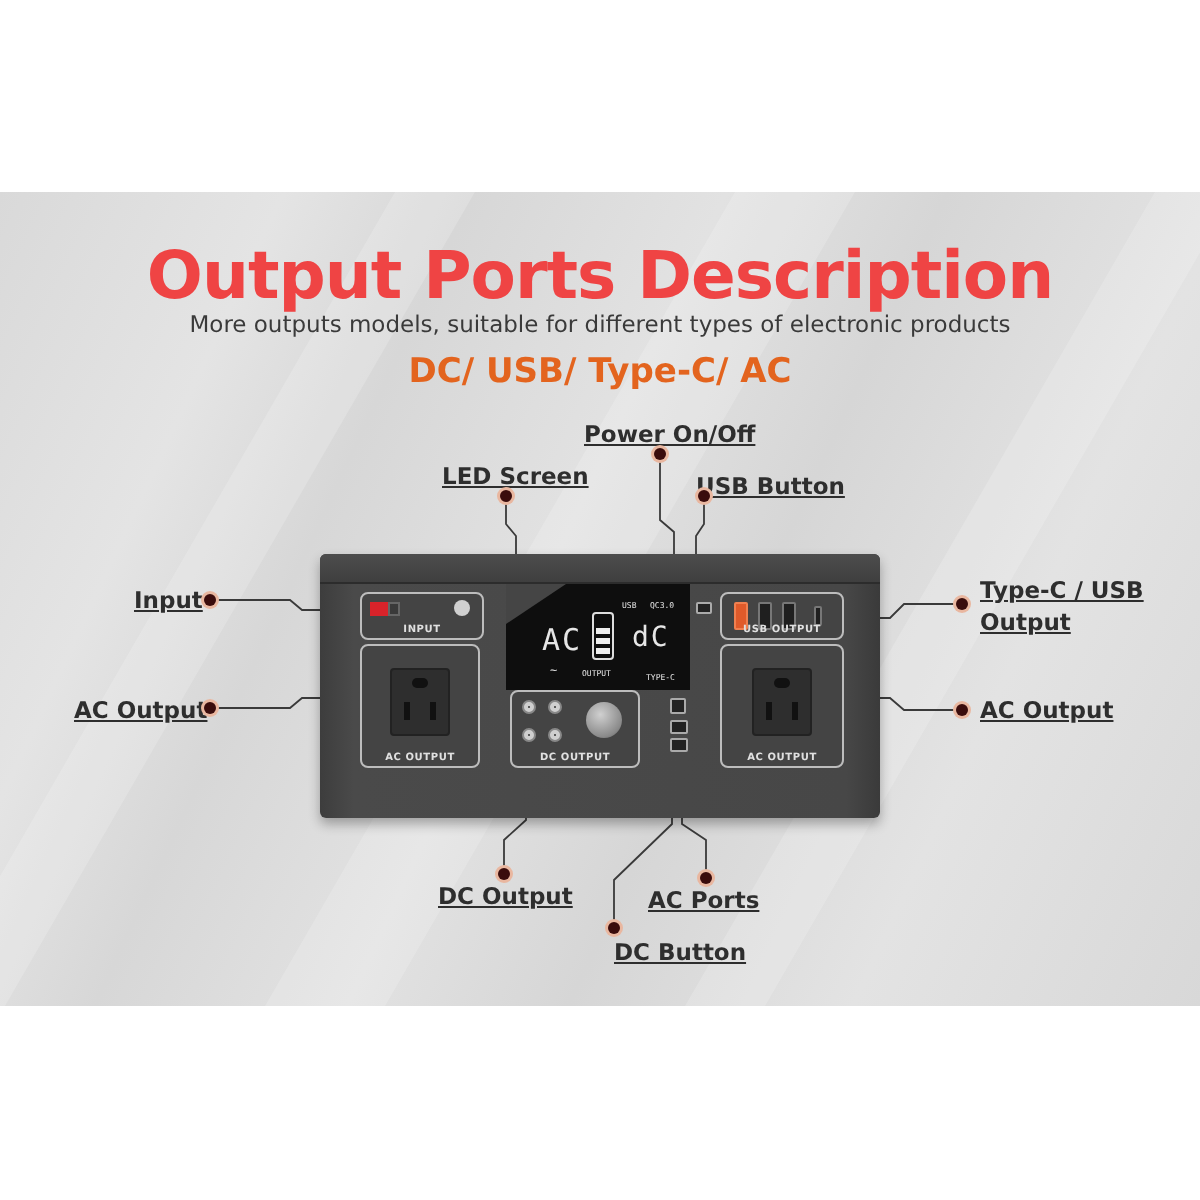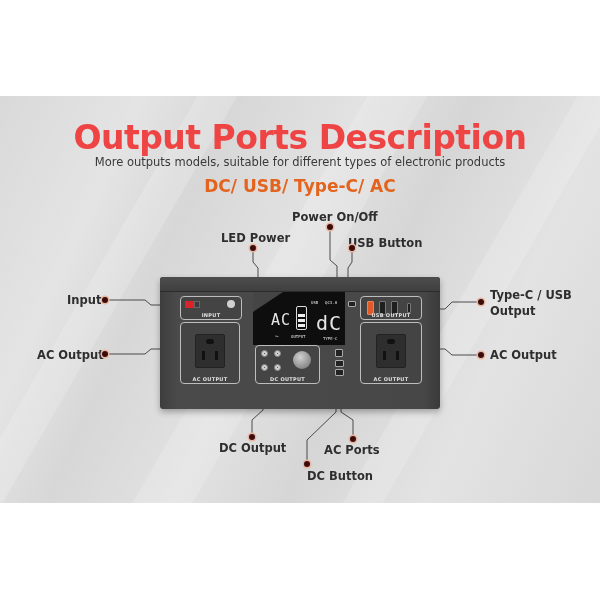--- a/index.html
+++ b/index.html
@@ -3,21 +3,21 @@
 <meta charset="utf-8">
 <style>
   html,body{margin:0;padding:0;}
   body{width:600px;height:600px;background:#ffffff;position:relative;overflow:hidden;font-family:"DejaVu Sans","Liberation Sans",sans-serif;}
   .band{position:absolute;left:0;top:96px;width:600px;height:407px;
     background:linear-gradient(115deg,#d9d9d9 0%,#e4e4e4 18%,#d7d7d7 30%,#e2e2e2 46%,#d6d6d6 60%,#e3e3e3 78%,#d8d8d8 100%);}
   .stripe{position:absolute;top:96px;height:407px;width:40px;background:rgba(255,255,255,0.18);transform:skewX(-30deg);}
   .title{position:absolute;left:0;width:600px;top:118px;text-align:center;font-weight:bold;font-size:33px;color:#ef4444;letter-spacing:-0.5px;}
   .subtitle{position:absolute;left:0;width:600px;top:155px;text-align:center;font-size:11.5px;color:#3a3a3a;}
   .ports{position:absolute;left:0;width:600px;top:176px;text-align:center;font-weight:bold;font-size:17px;color:#e3641e;}
-  .label{position:absolute;font-weight:bold;font-size:11.5px;color:#2e2e2e;white-space:nowrap;}
+  .label{position:absolute;font-weight:bold;font-size:11.5px;color:#2e2e2e;white-space:nowrap;text-decoration:underline;}
   .dot{position:absolute;width:6px;height:6px;border-radius:50%;background:#3a0c0c;box-shadow:0 0 0 1.5px #e9b7a0;}
   svg.lines{position:absolute;left:0;top:0;}
   .device{position:absolute;left:160px;top:277px;width:280px;height:132px;border-radius:3px;
     background:linear-gradient(90deg,#3d3d3d 0%,#4a4a4a 6%,#474747 94%,#3a3a3a 100%);box-shadow:0 3px 6px rgba(0,0,0,0.3);}
   .device-top{position:absolute;left:0;top:0;width:100%;height:14px;background:linear-gradient(#4d4d4d,#3f3f3f);border-bottom:1px solid #2c2c2c;border-radius:3px 3px 0 0;}
   .panel{position:absolute;border:1px solid #bdbdbd;border-radius:4px;background:#444;}
   .ptext{position:absolute;left:0;bottom:1px;width:100%;text-align:center;font-size:5px;font-weight:bold;color:#e0e0e0;letter-spacing:0.3px;}
   .socket{position:absolute;background:#2e2e2e;border:1px solid #222;border-radius:2px;}
   .socket .hole{position:absolute;background:#111;}
   .lcdtxt{position:absolute;color:#e6e6e6;font-family:"DejaVu Sans Mono",monospace;}
@@ -60,21 +60,21 @@
 
     <polyline points="336,375 336,412 307,440 307,463"></polyline>
 
     <polyline points="341,375 341,412 353,420 353,437"></polyline>
   </g>
 </svg>
 
 <div class="label" style="left:292px;top:210px;">Power On/Off</div>
 <div class="dot" style="left:327px;top:224px;"></div>
 
-<div class="label" style="left:221px;top:231px;">LED Power</div>
+<div class="label" style="left:221px;top:231px;">LED Screen</div>
 <div class="dot" style="left:250px;top:245px;"></div>
 
 <div class="label" style="left:348px;top:236px;">USB Button</div>
 <div class="dot" style="left:349px;top:245px;"></div>
 
 <div class="label" style="left:67px;top:293px;">Input</div>
 <div class="dot" style="left:102px;top:297px;"></div>
 
 <div class="label" style="left:37px;top:348px;">AC Output</div>
 <div class="dot" style="left:102px;top:351px;"></div>
@@ -110,21 +110,21 @@
       <div class="hole" style="left:10px;top:4px;width:8px;height:5px;border-radius:3px;"></div>
       <div class="hole" style="left:6px;top:16px;width:3px;height:9px;"></div>
       <div class="hole" style="left:19px;top:16px;width:3px;height:9px;"></div>
     </div>
     <div class="ptext">AC OUTPUT</div>
   </div>
 
   <div style="position:absolute;left:93px;top:15px;width:92px;height:53px;background:#0e0e0e;overflow:hidden;text-align:right;">
     <div style="position:absolute;left:0;top:0;width:0;height:0;border-top:20px solid #454545;border-right:30px solid transparent;"></div>
     <div class="lcdtxt" style="left:18px;top:19px;font-size:15px;letter-spacing:1px;">AC</div>
-    <div class="lcdtxt" style="left:63px;top:19px;font-size:20px;letter-spacing:1px;">dC</div>
+    <div class="lcdtxt" style="left:63px;top:19px;font-size:14px;letter-spacing:1px;">dC</div>
     <div class="lcdtxt" style="left:58px;top:8px;font-size:4px;">USB</div>
     <div class="lcdtxt" style="left:72px;top:8px;font-size:4px;">QC3.0</div>
     <div class="lcdtxt" style="left:70px;top:44px;font-size:4px;">TYPE-C</div>
     <div style="position:absolute;left:43px;top:14px;width:9px;height:22px;border:1px solid #ddd;border-radius:2px;">
       <div style="position:absolute;left:1px;bottom:2px;width:7px;height:3px;background:#eee;"></div>
       <div style="position:absolute;left:1px;bottom:7px;width:7px;height:3px;background:#eee;"></div>
       <div style="position:absolute;left:1px;bottom:12px;width:7px;height:3px;background:#eee;"></div>
     </div>
     <div class="lcdtxt" style="left:38px;top:42px;font-size:4px;">OUTPUT</div>
     <div class="lcdtxt" style="left:22px;top:40px;font-size:6px;">~</div>

